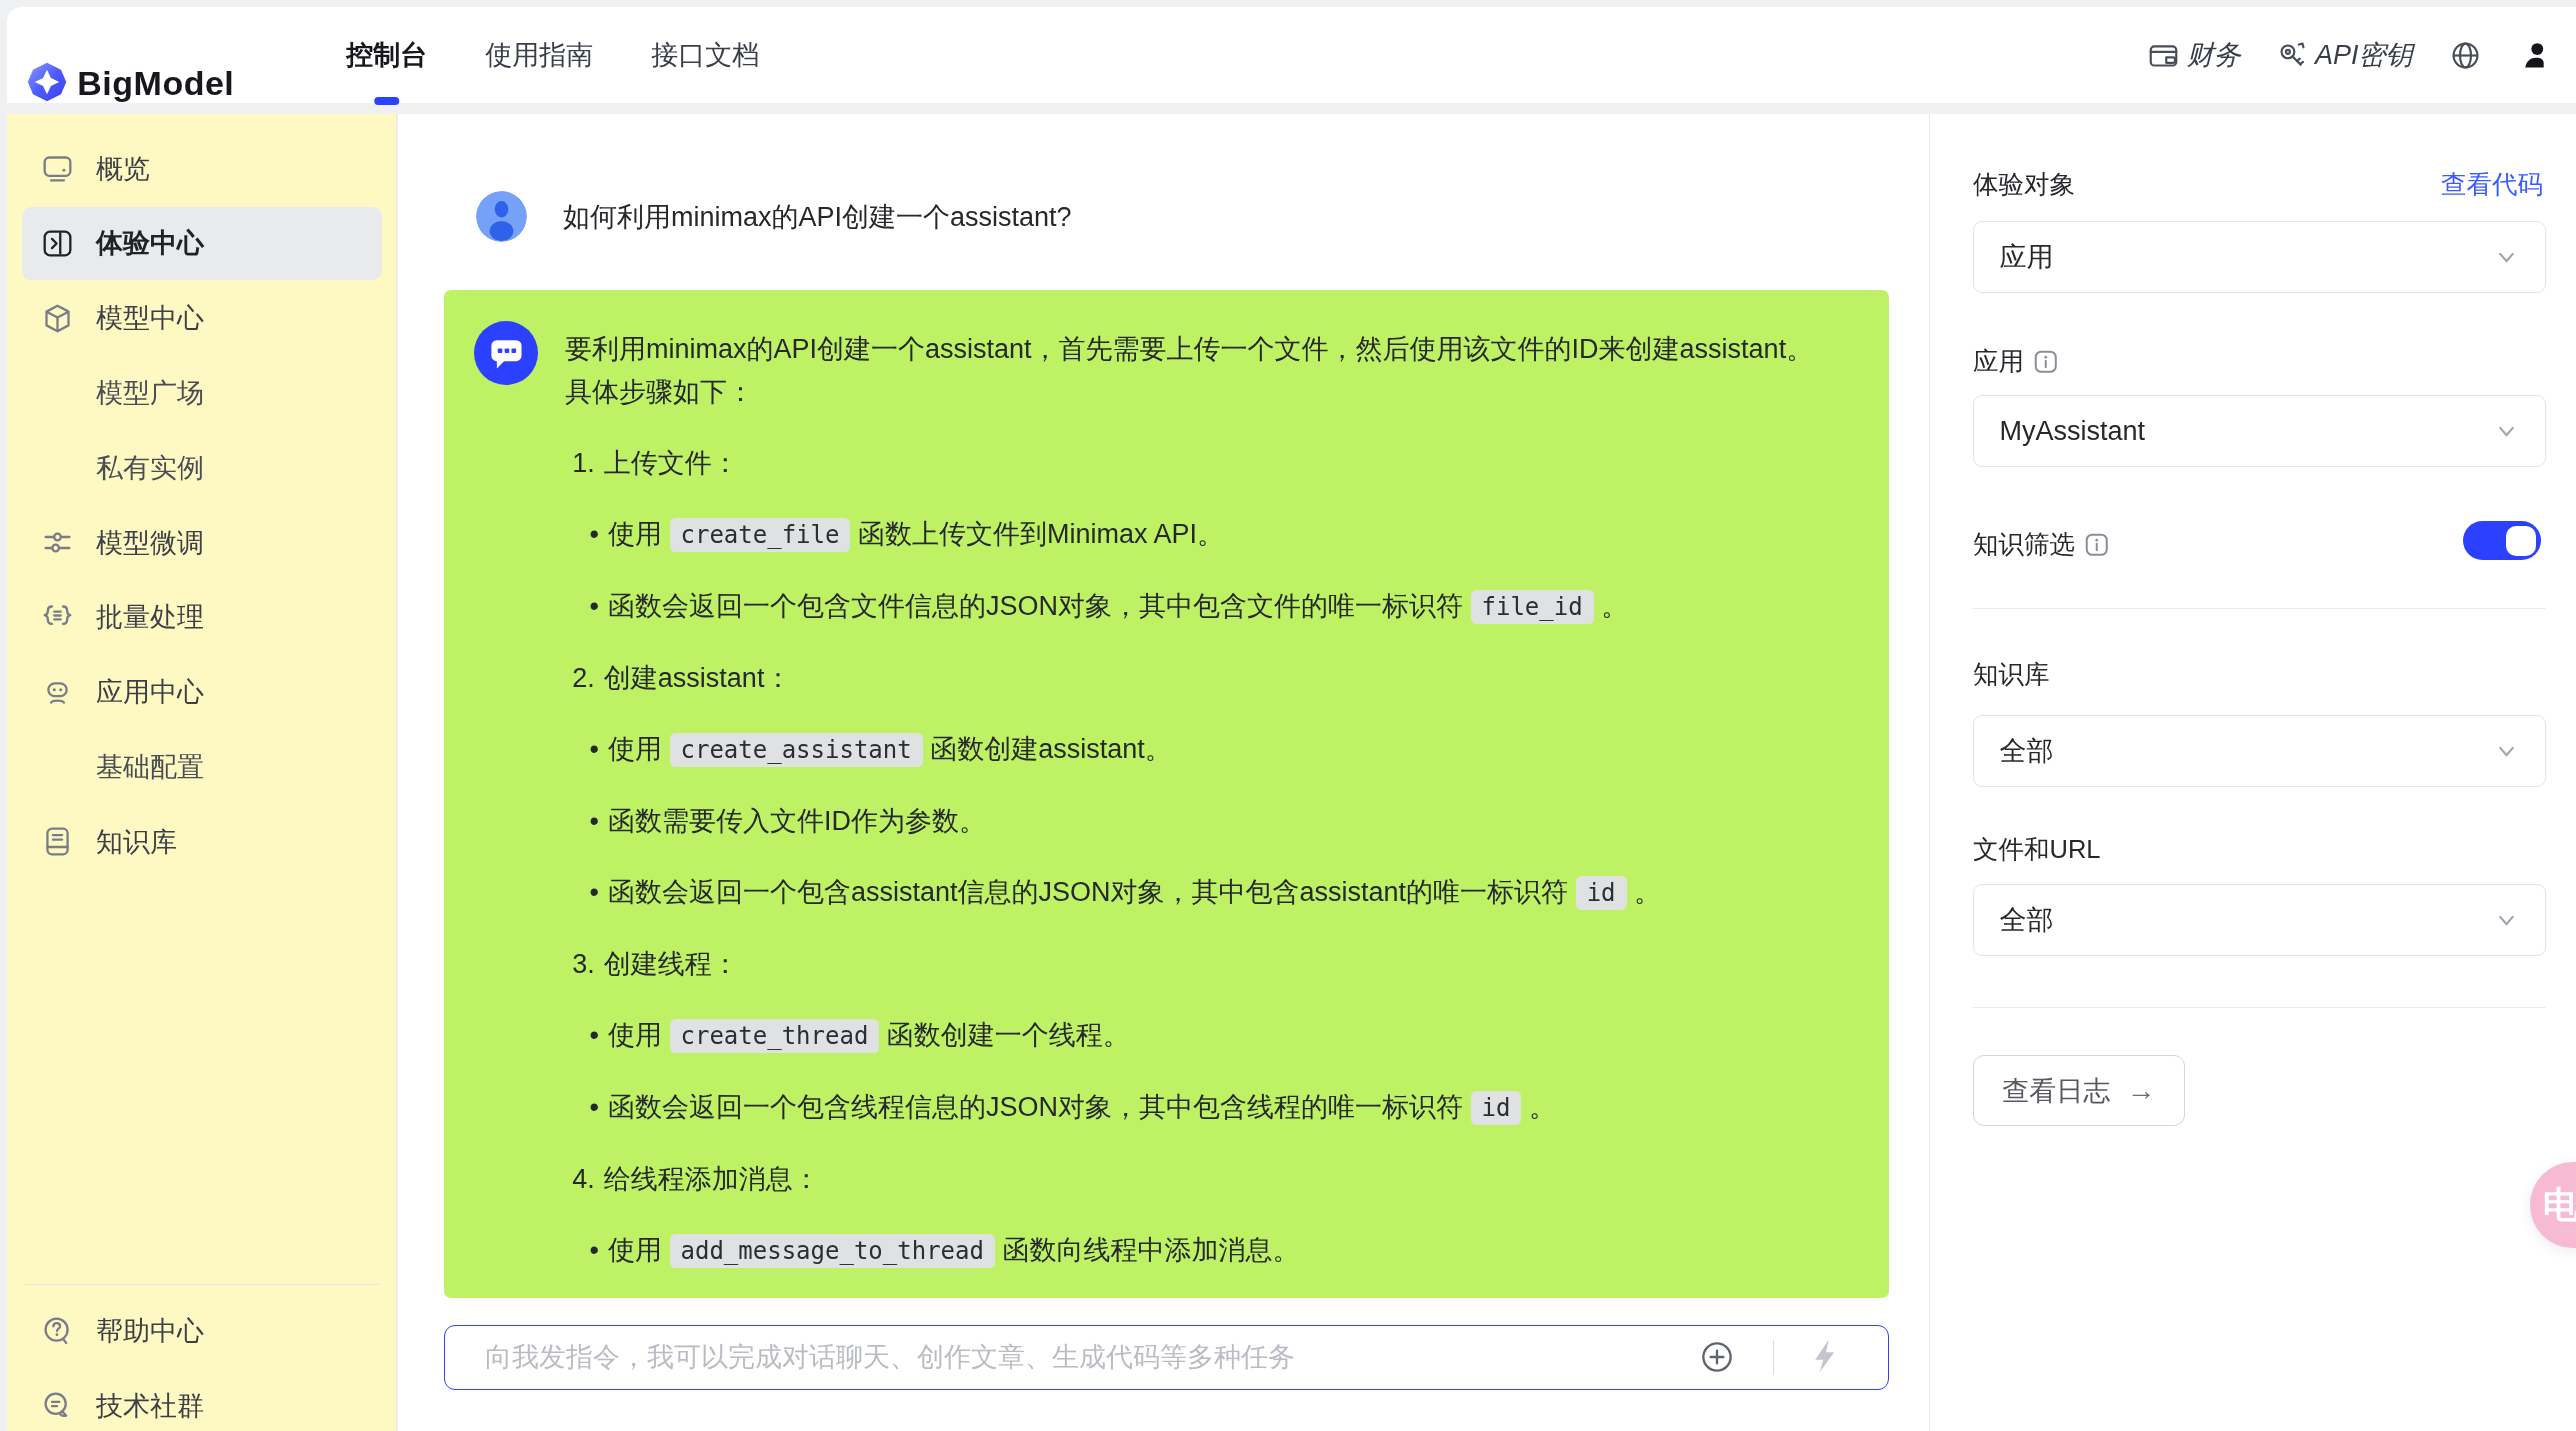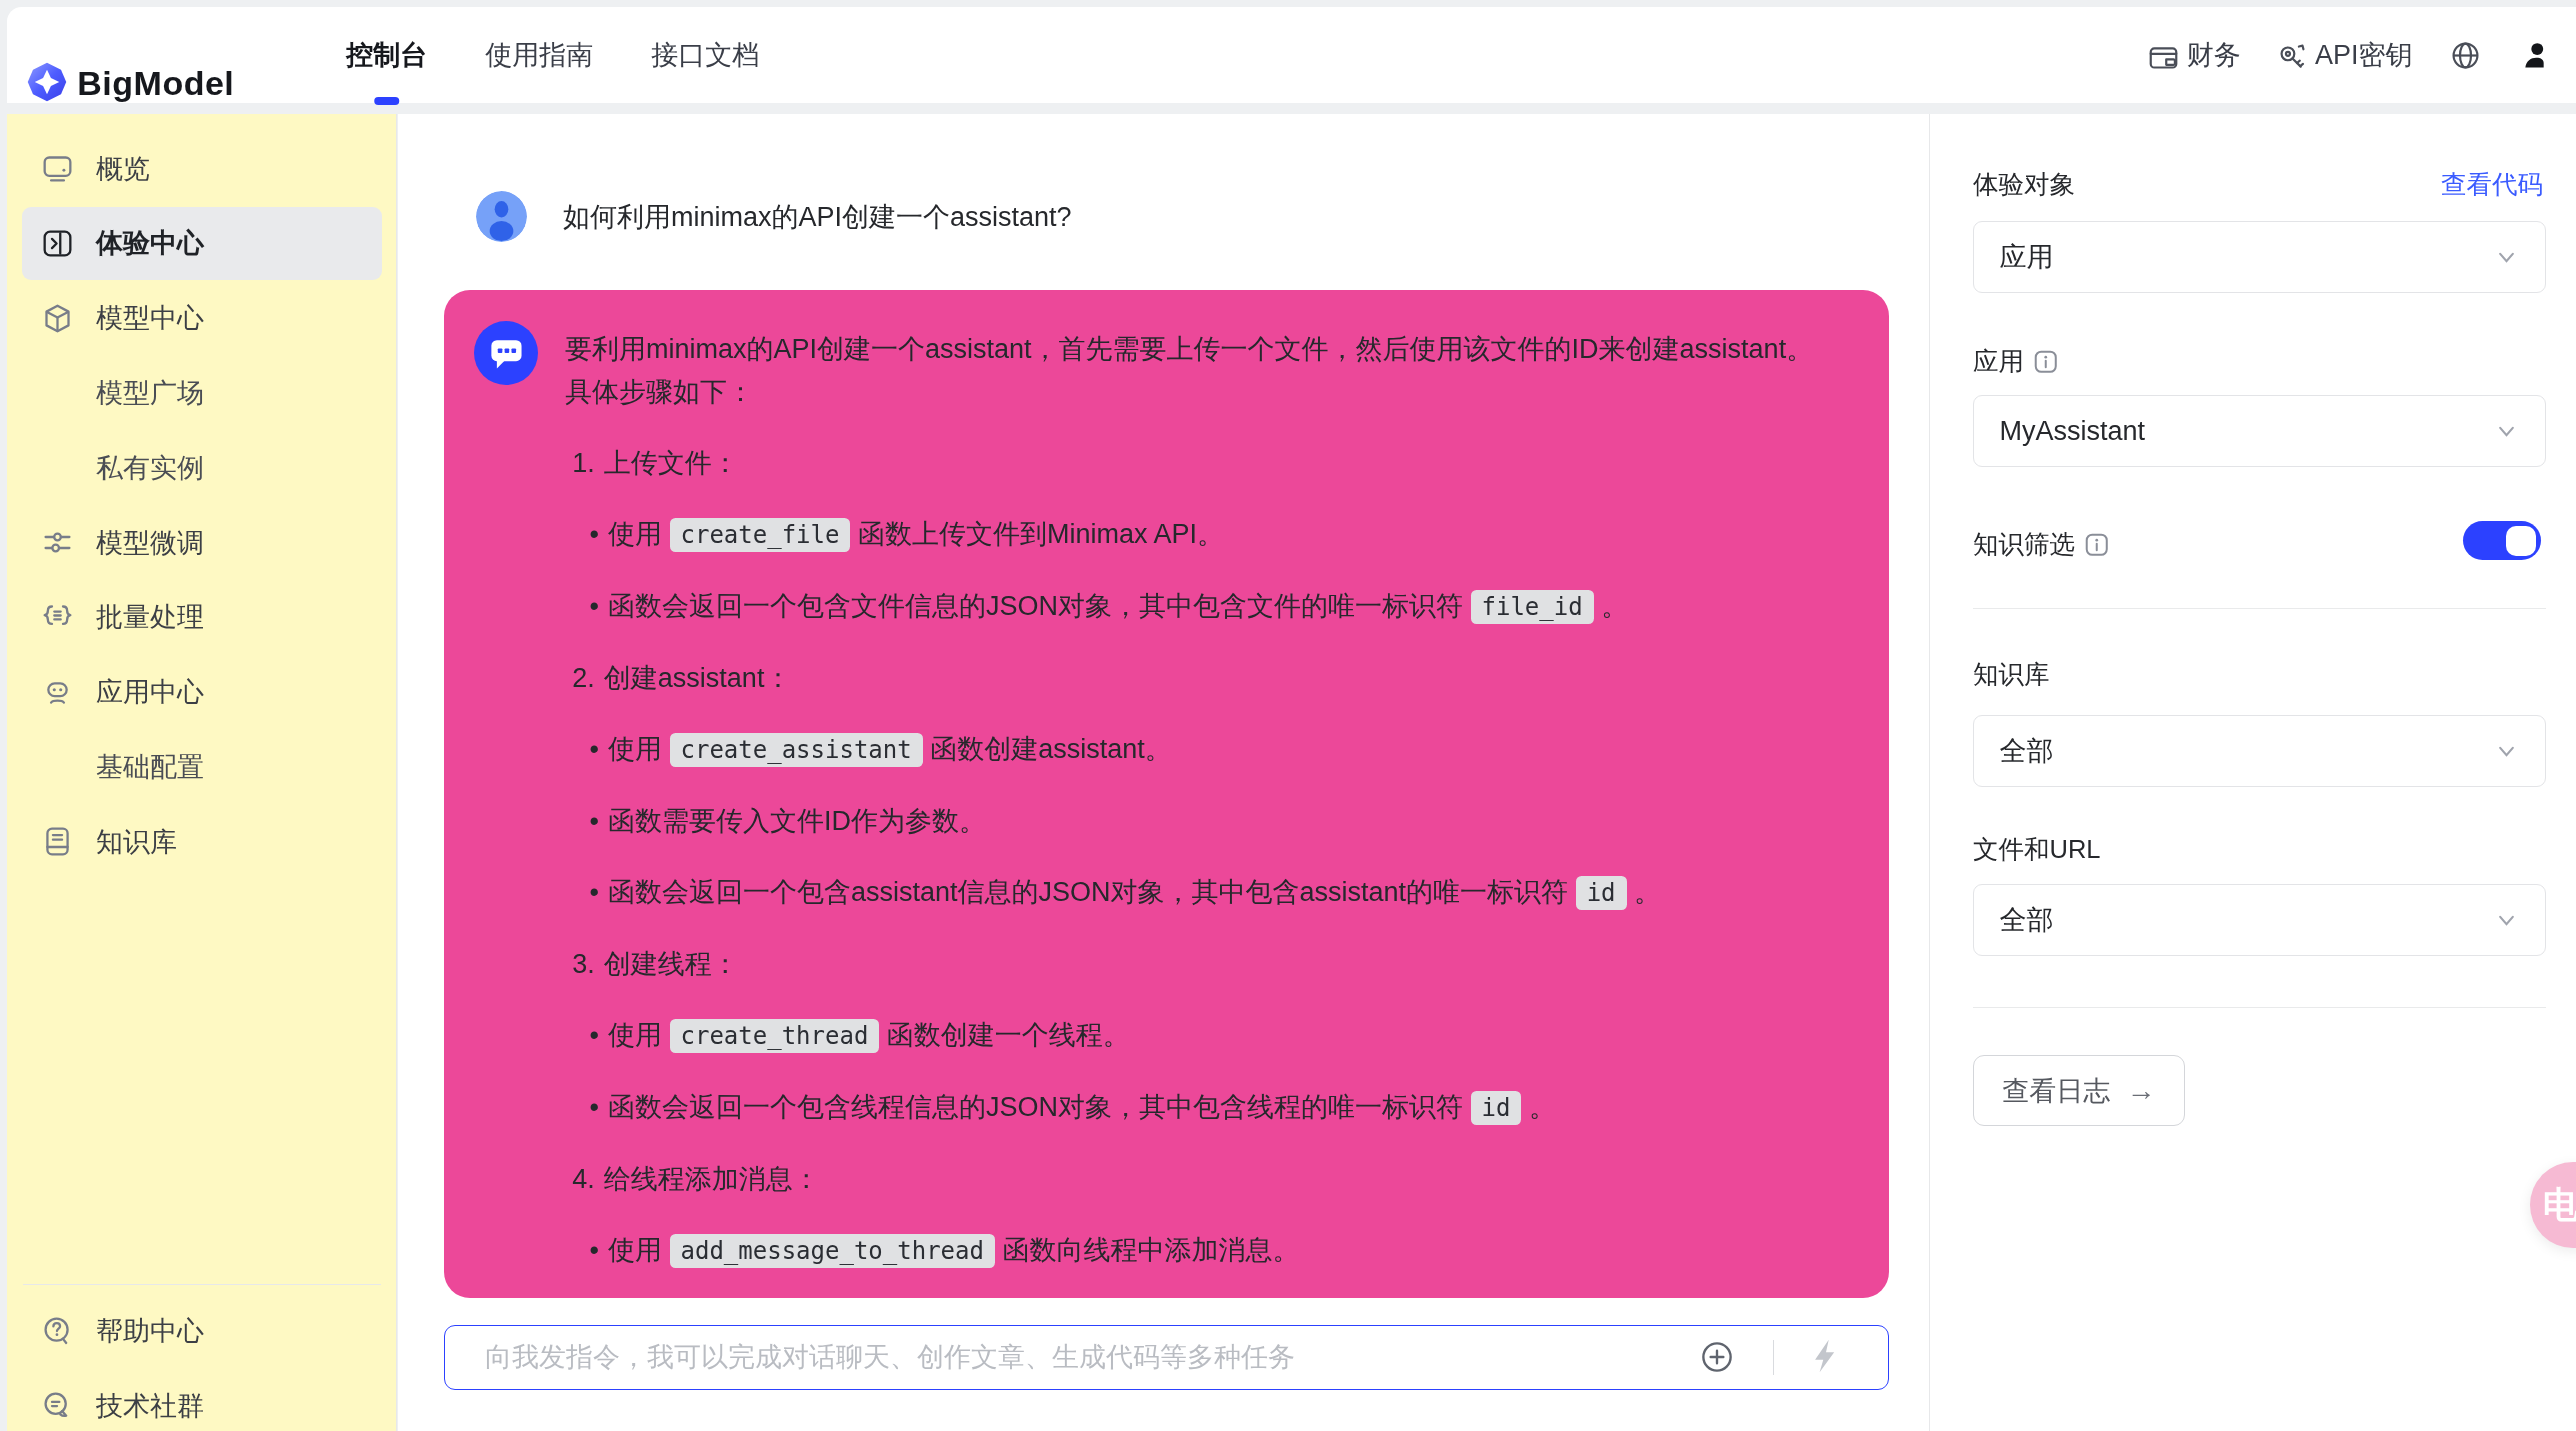--- a/index.html
+++ b/index.html
@@ -12,21 +12,21 @@
             border-radius:14.6px 0 0 0; }
   .brand { position:absolute; left:19px; top:0; height:96px; display:flex; align-items:flex-end; gap:9px; }
   .brand-name { font-size:34px; font-weight:bold; color:#16181d; letter-spacing:0.5px; }
   .nav-tabs { position:absolute; left:328px; top:0; height:96px; display:flex; gap:36px;font-family:Liberation Serif, serif; }
   .nav-tab { position:relative; height:96px; display:flex; align-items:center; padding:0 11px;
              font-size:27px; color:#3a3e48; cursor:pointer; }
   .nav-tab.active { font-weight:bold; color:#16181d; }
   .nav-tab.active .tab-underline { position:absolute; left:50%; transform:translateX(-50%);
              bottom:-1.8px; width:25.5px; height:8.2px; border-radius:4.1px; background:#2c41ff; }
   .nav-right { position:absolute; right:25.5px; top:0; height:96px; display:flex; align-items:center; gap:36px; }
-  .nav-right-item { display:flex; align-items:flex-end; gap:7.3px; font-size:27px; color:#3a3e48; cursor:pointer; }
+  .nav-right-item { display:flex; align-items:center; gap:7.3px; font-size:27px; color:#3a3e48; cursor:pointer;font-style:italic; }
   .nav-icon { color:#4a4e58; display:inline-flex; }
 
   
   #sidebar { position:absolute; left:7.3px; top:114px; width:390px; bottom:0; background:#fef9c3;
              border-right:0.9px solid #e7e8ea; }
   #main    { position:absolute; left:398px; top:114px; width:1531px; bottom:0; background:#fff; }
   #panel   { position:absolute; left:1929px; top:114px; right:0; bottom:0; background:#fff;
              border-left:0.9px solid #e7e8ea; }
 
   
@@ -38,21 +38,21 @@
   .side-item.active { background:#e9eaec; font-weight:bold; color:#1f2227;gap:22px; }
   .side-item.active .icn { color:#1f2227; }
   .side-footer-divider { position:absolute; top:1170px; left:15.5px; right:15.5px; height:0.9px; background:#e7e8ea; }
   .side-footer { position:absolute; top:1179px; left:0; right:0; }
 
   
   .user-row { position:absolute; left:78px; top:77px; display:flex; align-items:center; gap:36px; }
   .user-avatar { width:51px; height:51px; border-radius:50%; overflow:hidden; flex:0 0 51px; }
   .user-text { font-size:27px; color:#26282c; }
   .ai-bubble { position:absolute; left:46px; top:176px; width:1445px; height:1008px;
-               background:#ec4899; border-radius:26px; overflow:hidden; }
+               background:#bef264; border-radius:7px; overflow:hidden; }
   .ai-avatar { position:absolute; left:30px; top:31px; width:64px; height:64px; }
   .bubble-content { position:absolute; left:121px; top:38px; right:50px; font-size:27px;
                     line-height:43px; color:#26282c; }
   .msg-p { margin-bottom:28px; }
   .msg-num { padding-left:7.3px; margin-bottom:28px; }
   .msg-num .num { margin-right:9px; }
   .msg-bullet { position:relative; padding-left:43px; margin-bottom:28px; }
   .msg-bullet .dot { position:absolute; left:24.6px; top:0; }
   code.chip { font-family:"DejaVu Sans Mono","Liberation Mono",monospace; font-size:24px;
               background:#e0e1e3; border-radius:5.5px; padding:2.7px 11px; color:#2a2d33; }

